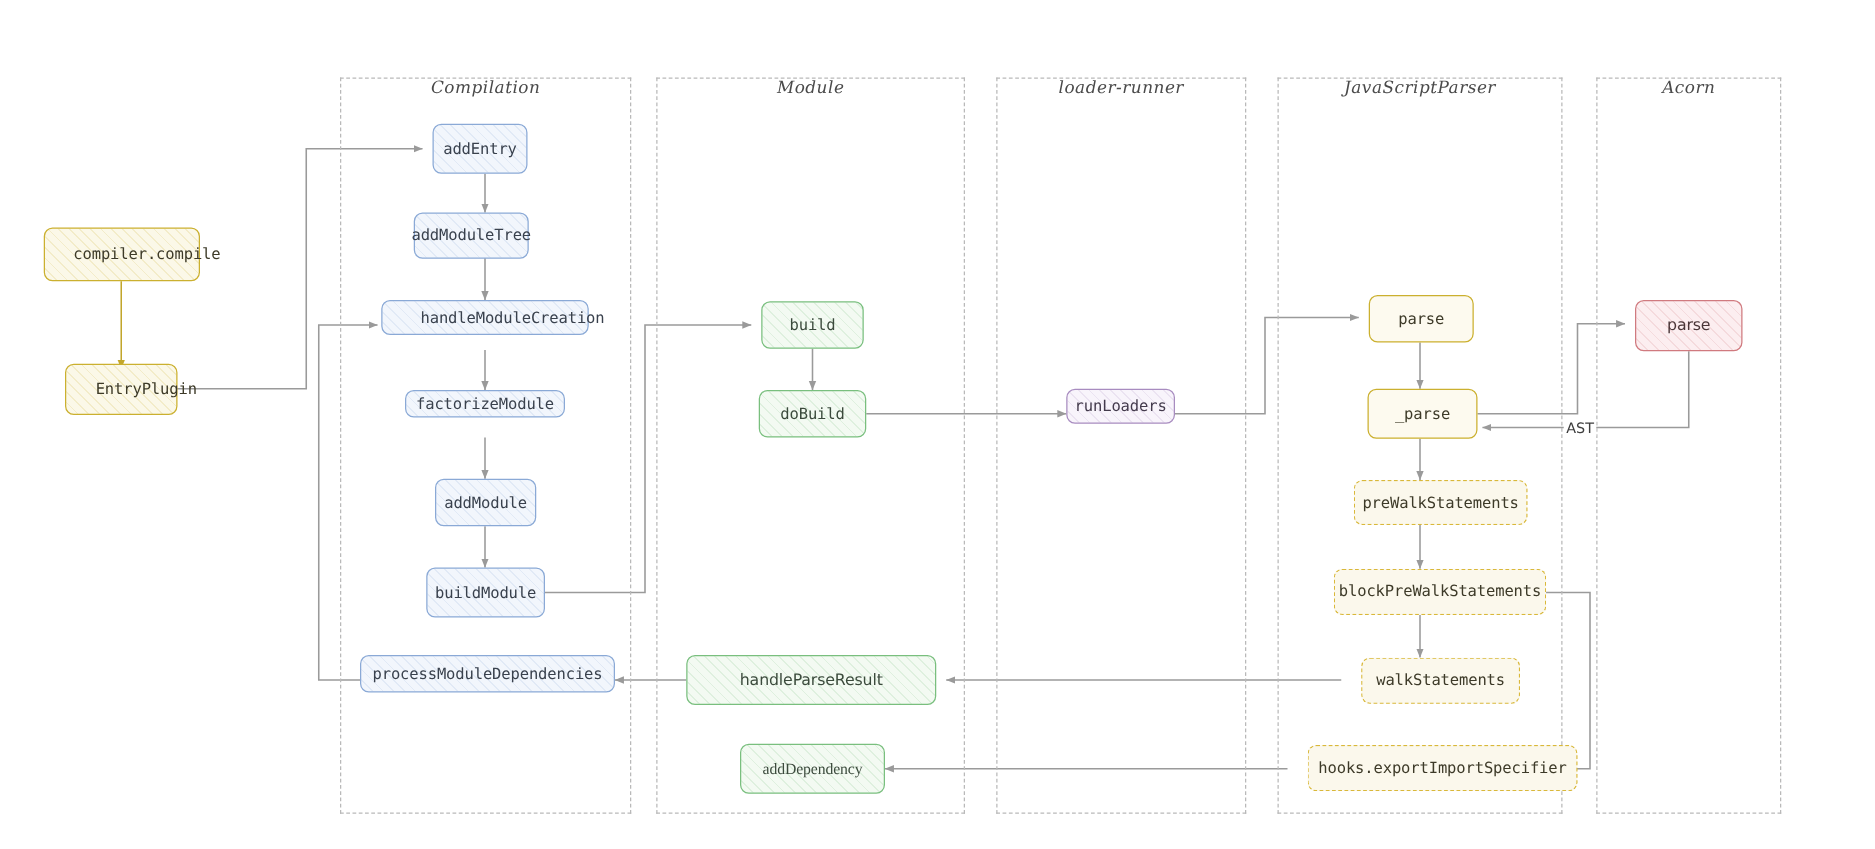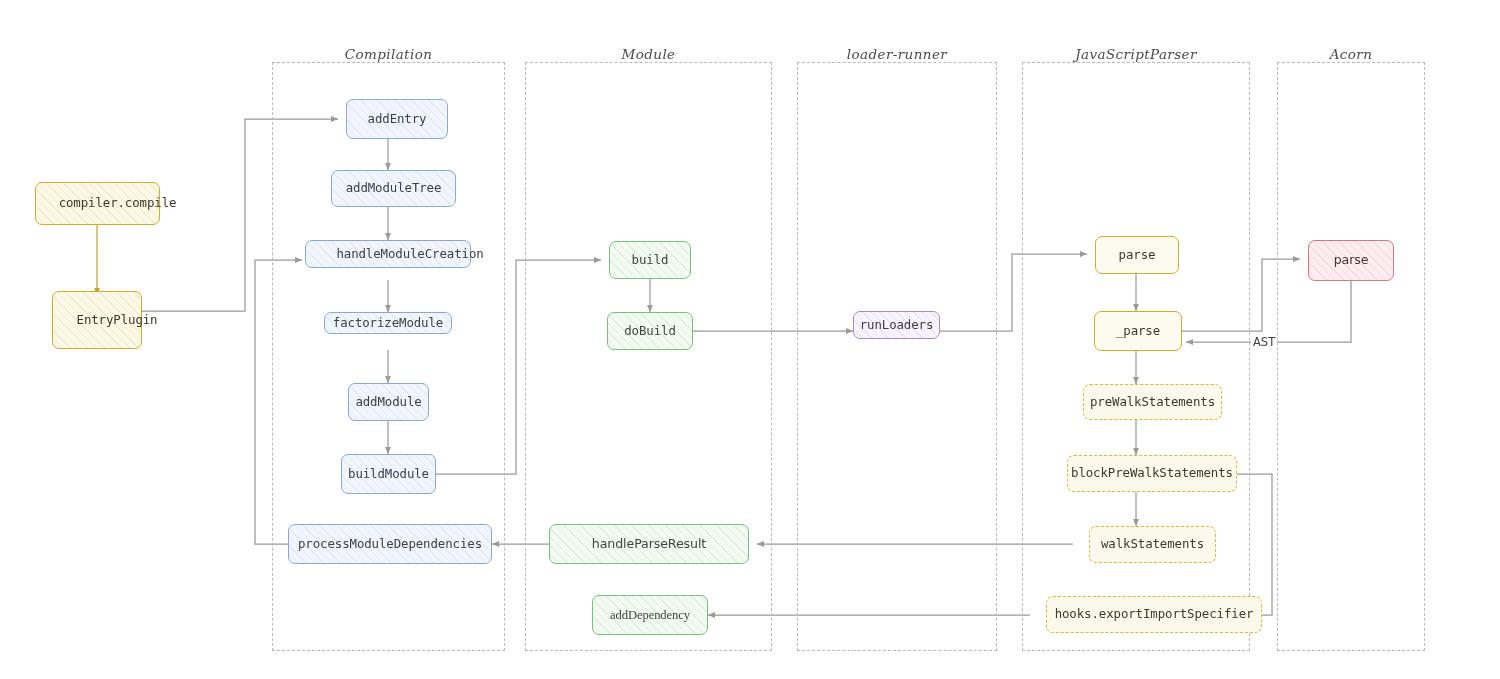--- a/index.html
+++ b/index.html
@@ -38,20 +38,21 @@
   }
   .lane-title {
     position: absolute;
     text-align: center;
     font-family: "DejaVu Serif", serif;
     font-style: italic;
     font-size: 13.5px;
     color: #4a4a4a;
     letter-spacing: 0.4px;
     white-space: nowrap;
+    margin-top: 16px;
   }
 
   
   .node {
     position: absolute;
     box-sizing: border-box;
     display: flex;
     align-items: center;
     justify-content: center;
     border-radius: 7px;
@@ -224,35 +225,35 @@
   <div class="lane" style="left:797px; top:62px; width:200px; height:589px;"></div>
 
   <div class="lane-title" style="left:1022px; top:46px; width:228px;">JavaScriptParser</div>
   <div class="lane" style="left:1022px; top:62px; width:228px; height:589px;"></div>
 
   <div class="lane-title" style="left:1277px; top:46px; width:148px;">Acorn</div>
   <div class="lane" style="left:1277px; top:62px; width:148px; height:589px;"></div>
 
   <div class="node n-yellow" style="left:35px; top:182px; width:125px; height:43px;">compiler.compile</div>
 
-  <div class="node n-yellow" style="left:52px; top:291px; width:90px; height:58px;text-align:center;">EntryPlugin</div>
-
-  <div class="node n-blue" style="left:346px; top:99px; width:102px; height:40px;">addEntry</div>
-
-  <div class="node n-blue" style="left:331px; top:170px; width:125px; height:37px;">addModuleTree</div>
+  <div class="node n-yellow" style="left:52px; top:291px; width:90px; height:41px;text-align:center;">EntryPlugin</div>
+
+  <div class="node n-blue" style="left:346px; top:99px; width:76px; height:40px;">addEntry</div>
+
+  <div class="node n-blue" style="left:331px; top:170px; width:92px; height:37px;">addModuleTree</div>
 
   <div class="node n-blue" style="left:305px; top:240px; width:166px; height:28px;padding-left:44px;">handleModuleCreation</div>
 
   <div class="node n-blue" style="left:324px; top:312px; width:128px; height:22px;">factorizeModule</div>
 
   <div class="node n-blue" style="left:348px; top:383px; width:81px; height:38px;">addModule</div>
 
   <div class="node n-blue" style="left:341px; top:454px; width:95px; height:40px;">buildModule</div>
 
-  <div class="node n-blue" style="left:288px; top:524px; width:204px; height:40px;">processModuleDependencies</div>
+  <div class="node n-blue" style="left:288px; top:524px; width:204px; height:30px;">processModuleDependencies</div>
 
   <div class="node n-green" style="left:609px; top:241px; width:82px; height:38px;">build</div>
 
   <div class="node n-green" style="left:607px; top:312px; width:86px; height:38px;">doBuild</div>
 
   <div class="node n-green hand" style="left:549px; top:524px; width:200px; height:40px;">handleParseResult</div>
 
   <div class="node n-green hand" style="left:592px; top:595px; width:116px; height:40px;font-family:Liberation Serif, serif;">addDependency</div>
 
   <div class="node n-purple" style="left:853px; top:311px; width:87px; height:28px;">runLoaders</div>

